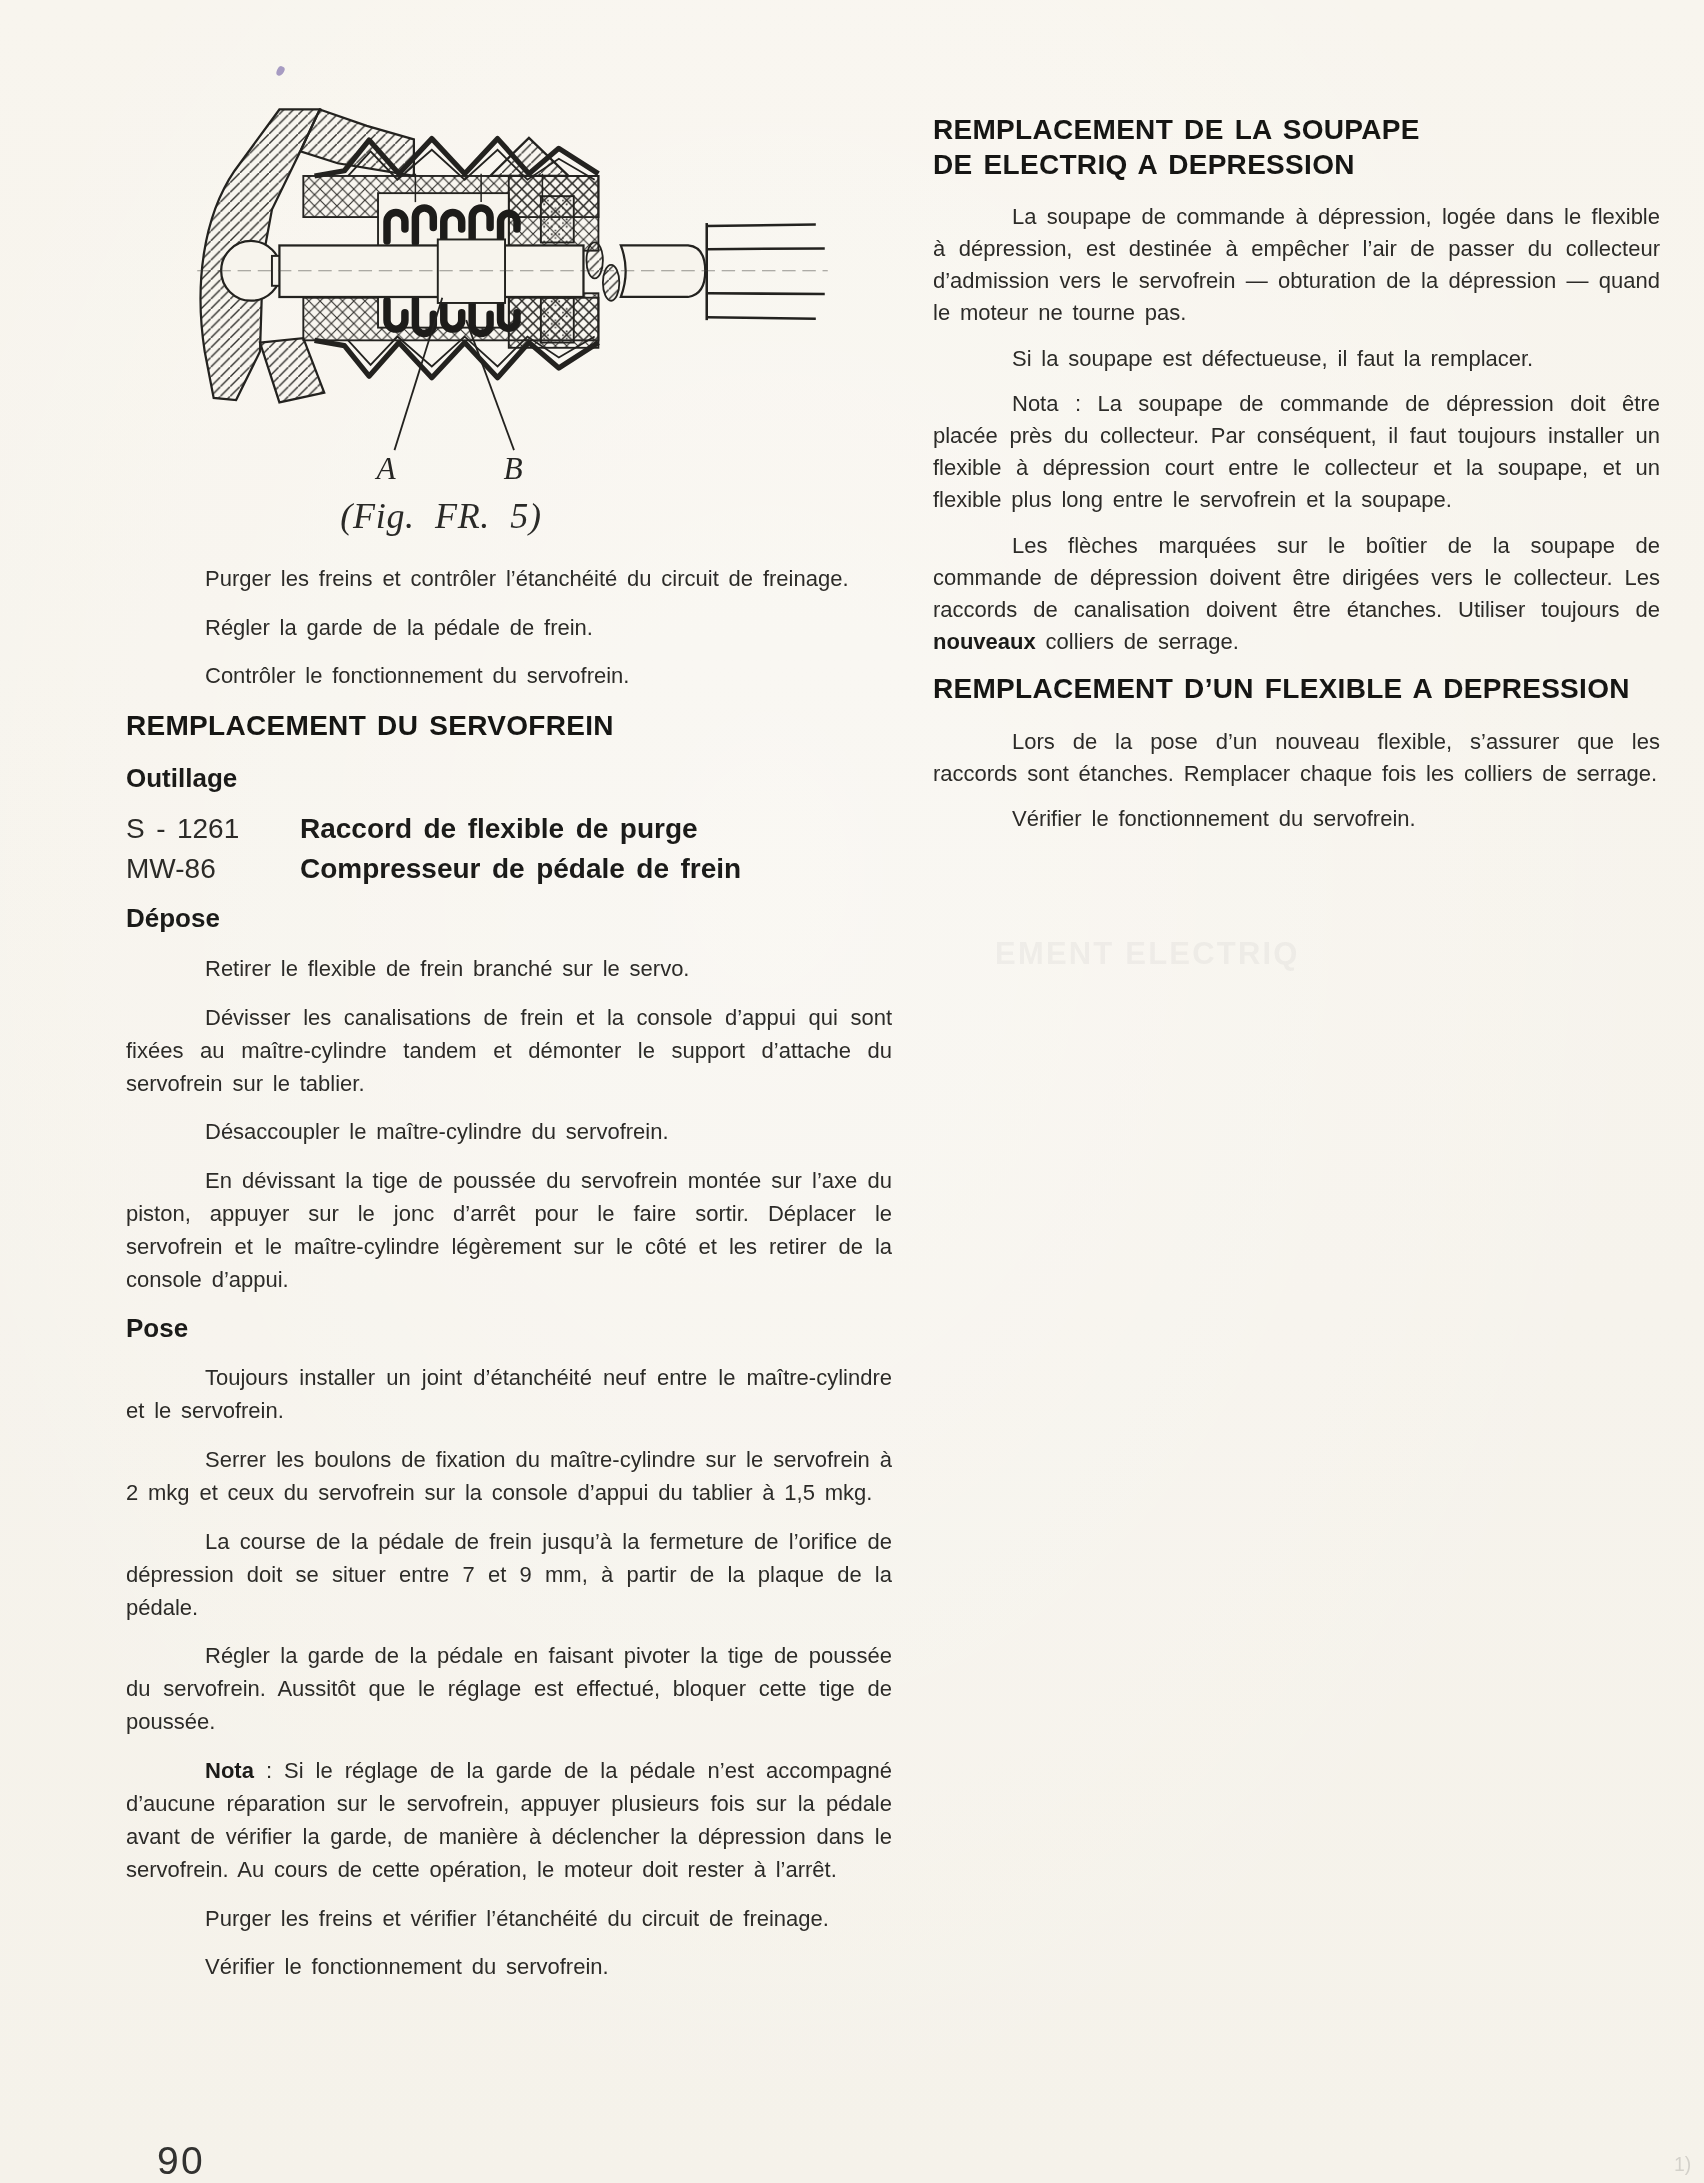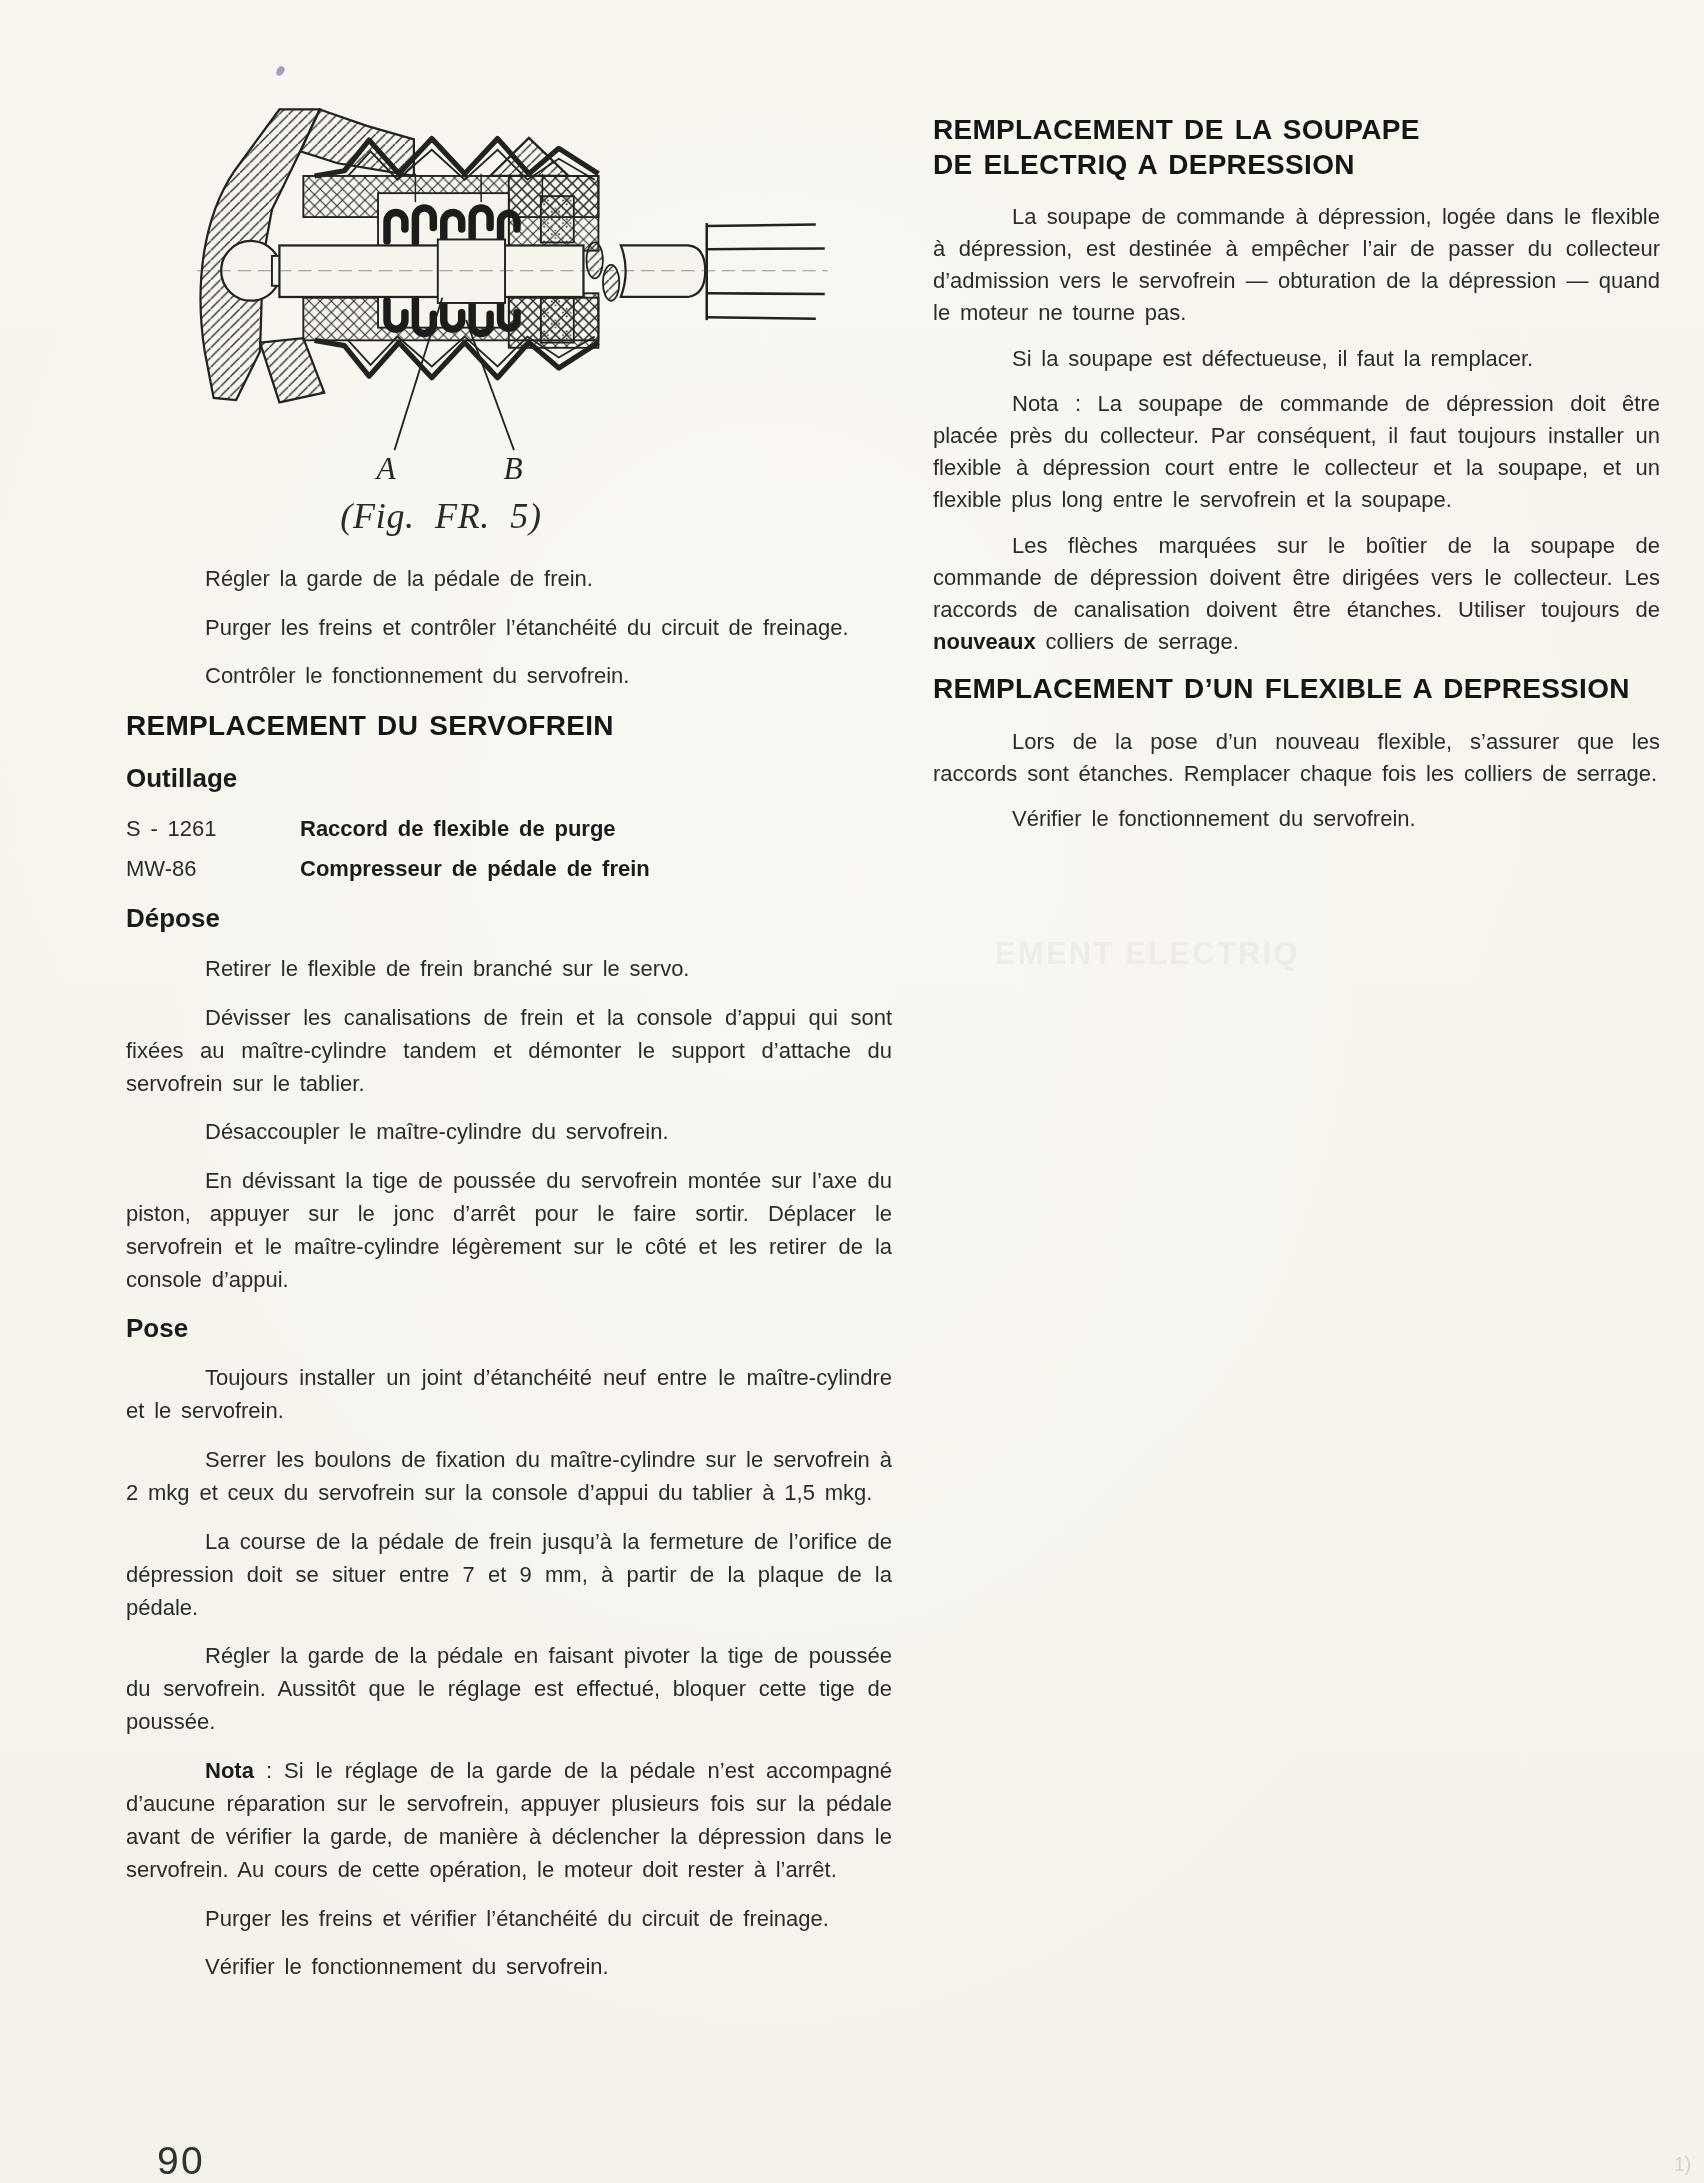--- a/index.html
+++ b/index.html
@@ -33,21 +33,21 @@
   .col-right p.body{line-height:32px;margin-bottom:13.5px;}
   h3.sec{
     margin:10.5px 0 19.4px 0;font-size:28px;line-height:35px;font-weight:bold;
     color:#161614;letter-spacing:0.3px;word-spacing:3px;
   }
   .col-right h3.sec{margin:7.5px 0 19.4px 0;}
   h3.sec .hline{display:block;}
   .sub{
     margin:1.5px 0 16.5px 0;font-size:26px;line-height:33px;font-weight:bold;color:#1b1b19;
   }
-  .tool{margin:0 0 6px 0;font-size:22px;line-height:34px;word-spacing:3.7px;}
+  .tool{margin:0 0 6px 0;font-size:28px;line-height:34px;word-spacing:3.7px;}
   .tool.last{margin-bottom:16.5px;}
   .tool-code{display:inline-block;min-width:174px;font-weight:normal;color:#2c2b28;}
   .tool-name{font-weight:bold;color:#1b1b19;}
   b{color:#1b1b19;}
   
   .page-number{
     position:absolute;left:157px;top:2133px;font-size:39px;color:#323230;letter-spacing:2.2px;margin-top:6px;
   }
   .ghost-heading{
     position:absolute;left:995px;top:936px;font-size:31px;font-weight:bold;
@@ -148,22 +148,22 @@
       <line x1="336" y1="258" x2="272" y2="462" stroke="#23221f" stroke-width="2.4"></line>
       <line x1="368" y1="288" x2="432" y2="462" stroke="#23221f" stroke-width="2.4"></line>
 
       <text class="fig-label" x="248" y="500">A</text>
       <text class="fig-label" x="418" y="500">B</text>
     </svg>
   </div>
   <div class="fig-caption">(Fig. FR. 5)</div>
 
   <div class="col col-left">
+    <p class="body">Purger les freins et contrôler l’étanchéité du circuit de freinage.</p>
     <p class="body">Régler la garde de la pédale de frein.</p>
-    <p class="body">Purger les freins et contrôler l’étanchéité du circuit de freinage.</p>
     <p class="body">Contrôler le fonctionnement du servofrein.</p>
 
     <h3 class="sec">REMPLACEMENT DU SERVOFREIN</h3>
 
     <div class="sub">Outillage</div>
 
     <div class="tool">
       <span class="tool-code">S - 1261</span><b class="tool-name">Raccord de flexible de purge</b>
     </div>
     <div class="tool last">

